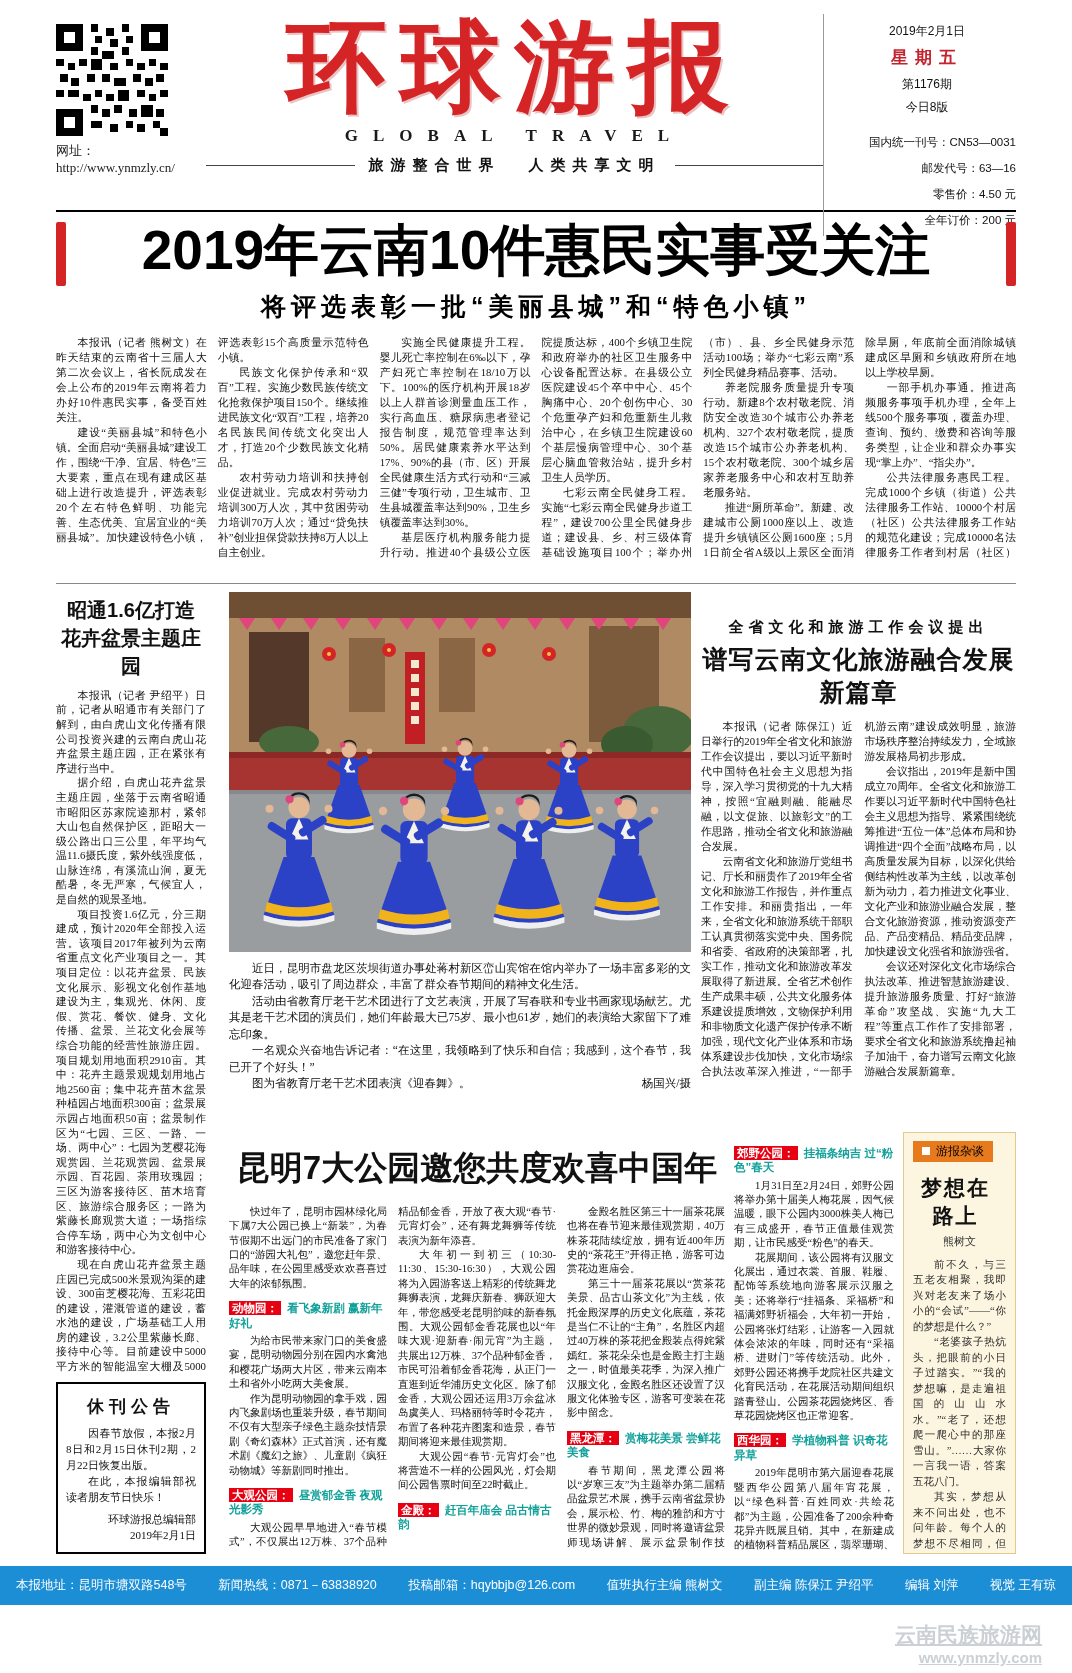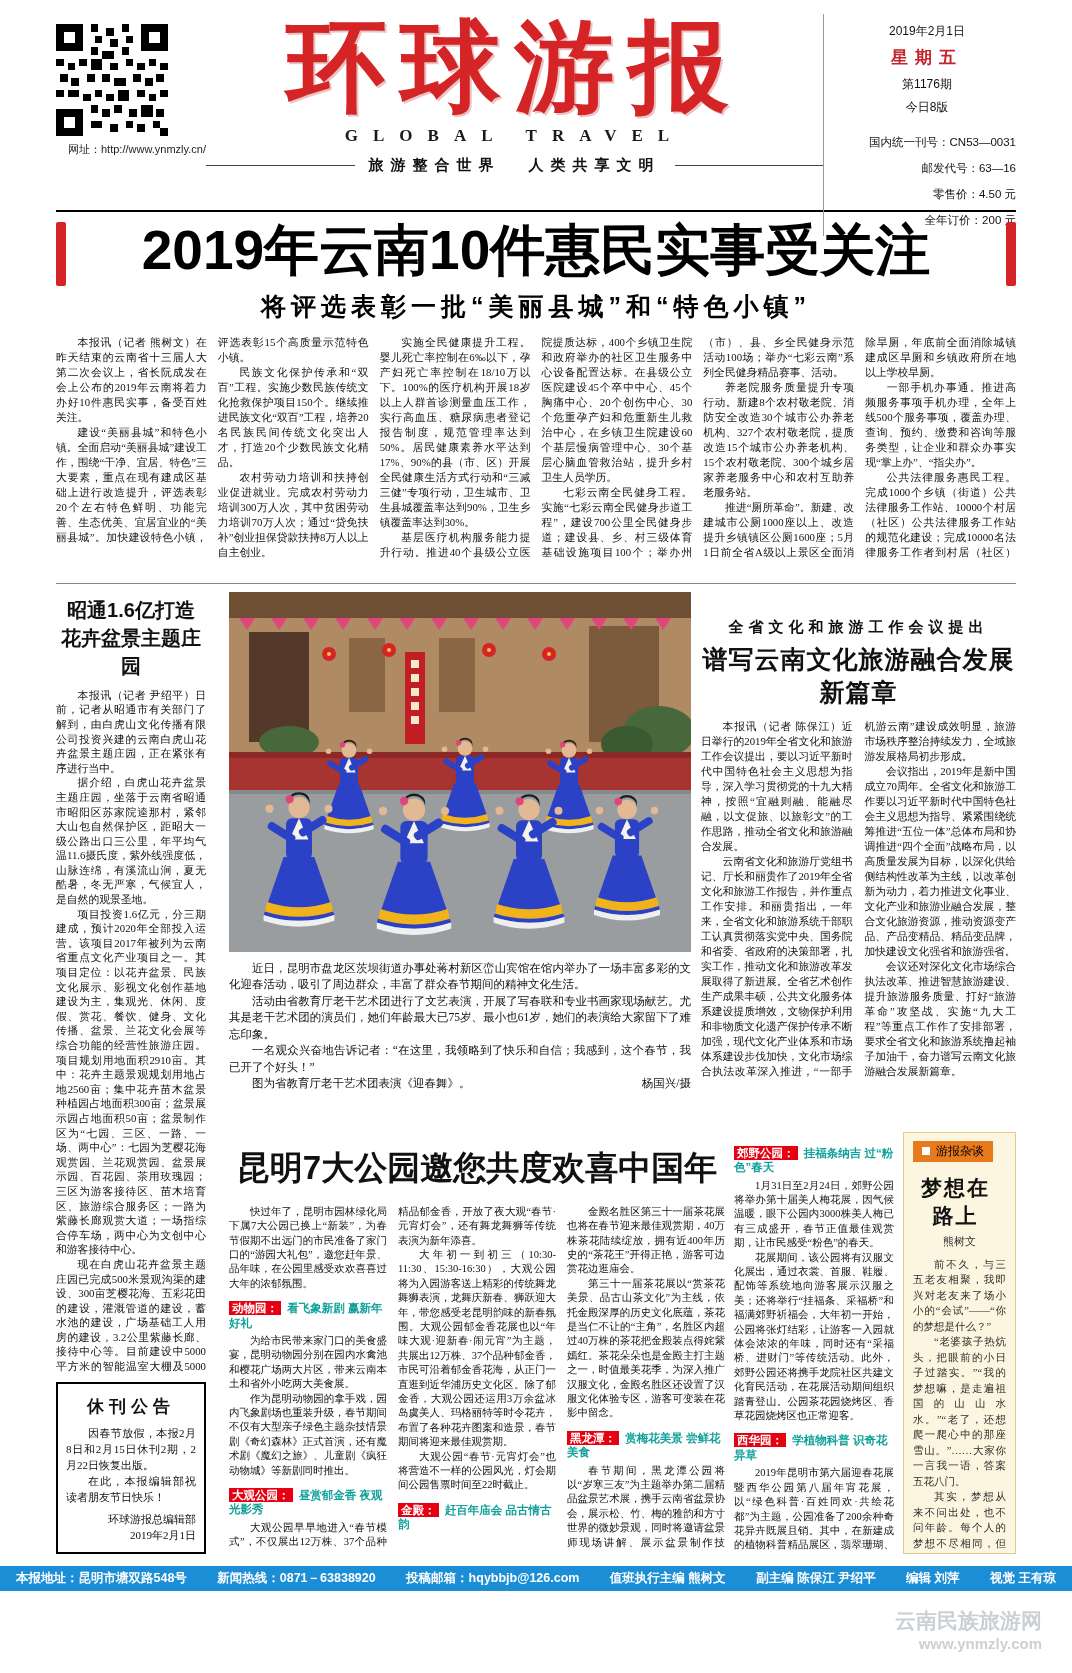--- a/index.html
+++ b/index.html
@@ -4,21 +4,21 @@
 <style>
   html,body{margin:0;padding:0;background:#e9e9e9;}
   .page{width:1072px;height:1673px;margin:0 auto;background:#ffffff;position:relative;
         font-family:"Liberation Serif",serif;color:#111;overflow:hidden;}
   .content{padding:14px 56px 0 56px;}
 
   
   .masthead-row{display:flex;align-items:flex-start;height:190px;}
   .qr-block{width:150px;flex:0 0 150px;padding-top:10px;}
   .qr-svg{display:block;width:112px;height:112px;}
-  .qr-url{font-size:11px;margin-top:6px;color:#222;font-family:Liberation Sans, sans-serif;margin-left:12px;}
+  .qr-url{font-size:13px;margin-top:6px;color:#222;font-family:Liberation Serif, serif;}
   .masthead-center{flex:1;text-align:center;padding-top:4px;}
   .paper-title{font-family:"Liberation Serif",serif;font-weight:bold;color:#d42426;
                font-size:100px;line-height:1.0;letter-spacing:14px;margin:0;
                text-shadow:2px 2px 0 rgba(170,20,20,.25);}
   .paper-sub{font-family:"Liberation Serif",serif;font-size:17px;letter-spacing:15px;
              color:#1a1a1a;margin-top:8px;font-weight:bold;}
   .slogan-row{display:flex;align-items:center;margin-top:10px;}
   .slogan-row .rule{flex:1;height:1px;background:#444;}
   .slogan-text{font-size:15px;letter-spacing:7px;padding:0 14px;color:#111;font-weight:bold;}
   .issue-info{width:178px;flex:0 0 178px;border-left:1px solid #999;padding-left:14px;
@@ -84,26 +84,26 @@
   .essay-box{flex:1;background:#fcf6e1;border:1px solid #e3c98c;padding:8px 9px;overflow:hidden;}
   .essay-tab{display:inline-block;background:#e87a1e;color:#000000;font-family:"Liberation Sans",sans-serif;
              font-weight:normal;font-size:12px;padding:2px 9px;}
   .essay-tab .sq{display:inline-block;width:8px;height:8px;background:#fff;margin-right:6px;}
   .essay-title{font-family:"Liberation Sans",sans-serif;font-weight:bold;font-size:21px;
                text-align:center;margin:12px 8px 4px 0;letter-spacing:2px;}
   .essay-author{text-align:center;font-size:11px;color:#333;margin-bottom:8px;}
   .essay-body{font-size:10.5px;line-height:15.5px;color:#2a2a2a;overflow:hidden;height:300px;}
 
   
-  .footer-bar{margin-top:12px;height:25px;background:#1c8ed6;color:#fff;
+  .footer-bar{margin-top:12px;height:39px;background:#1c8ed6;color:#fff;
               display:flex;align-items:center;justify-content:space-between;
               padding:0 16px;font-family:"Liberation Sans",sans-serif;
-              font-size:12.5px;font-weight:bold;white-space:nowrap;overflow:hidden;}
+              font-size:12.5px;font-weight:normal;white-space:nowrap;overflow:hidden;}
   .watermark{text-align:right;padding:16px 30px 0 0;color:#cbd0d4;
-             font-family:"Liberation Sans",sans-serif;font-weight:bold;line-height:1.3;}
+             font-family:"Liberation Sans",sans-serif;font-weight:bold;line-height:1.3;text-decoration:underline;}
   .wm1{font-size:21px;}
   .wm2{font-size:15px;}
 </style>
 </head>
 <body>
 
 <div class="page">
   <div class="content">
 
     <header class="masthead-row">

